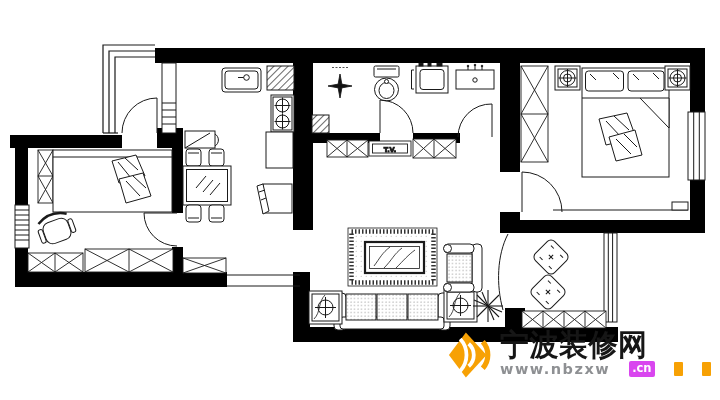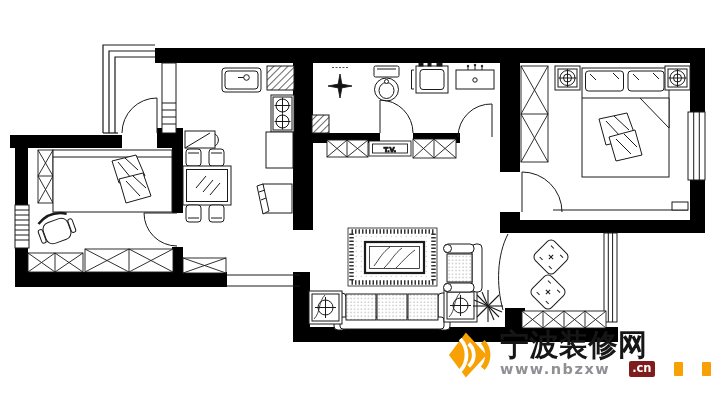--- a/index.html
+++ b/index.html
@@ -7,21 +7,21 @@
          font-family:"DejaVu Sans","Liberation Sans",sans-serif;}
   svg text{font-family:"DejaVu Sans","Liberation Sans",sans-serif;}
   .tvtext{font-size:6.5px;font-weight:bold;fill:#111;text-anchor:middle;}
   
   .wm{position:absolute;left:448px;top:330px;display:flex;align-items:flex-start;gap:5px;}
   .wm-icon{width:47px;height:50px;flex:0 0 auto;}
   .wm-name{font-weight:900;font-size:29px;line-height:1.05;color:#161616;letter-spacing:0.5px;
            transform:scaleY(1.04);white-space:nowrap;}
   .wm-url{display:flex;align-items:center;gap:19px;margin-top:1px;text-align:center;}
   .wm-www{color:#8E9093;font-weight:bold;font-size:14.5px;letter-spacing:1.5px;line-height:1;}
-  .wm-cn{background:#7f1d1d;color:#ffffff;font-weight:bold;font-size:11.5px;line-height:1;
+  .wm-cn{background:#d946ef;color:#ffffff;font-weight:bold;font-size:11.5px;line-height:1;
          padding:2px 3px;border-radius:2px;}
   .wm-block{width:9px;height:14px;background:#F7A104;border-radius:1px;display:inline-block;}
 </style>
 </head>
 <body>
 
 <div id="stage">
 
 <svg width="720" height="400" viewBox="0 0 720 400">
   <defs>

